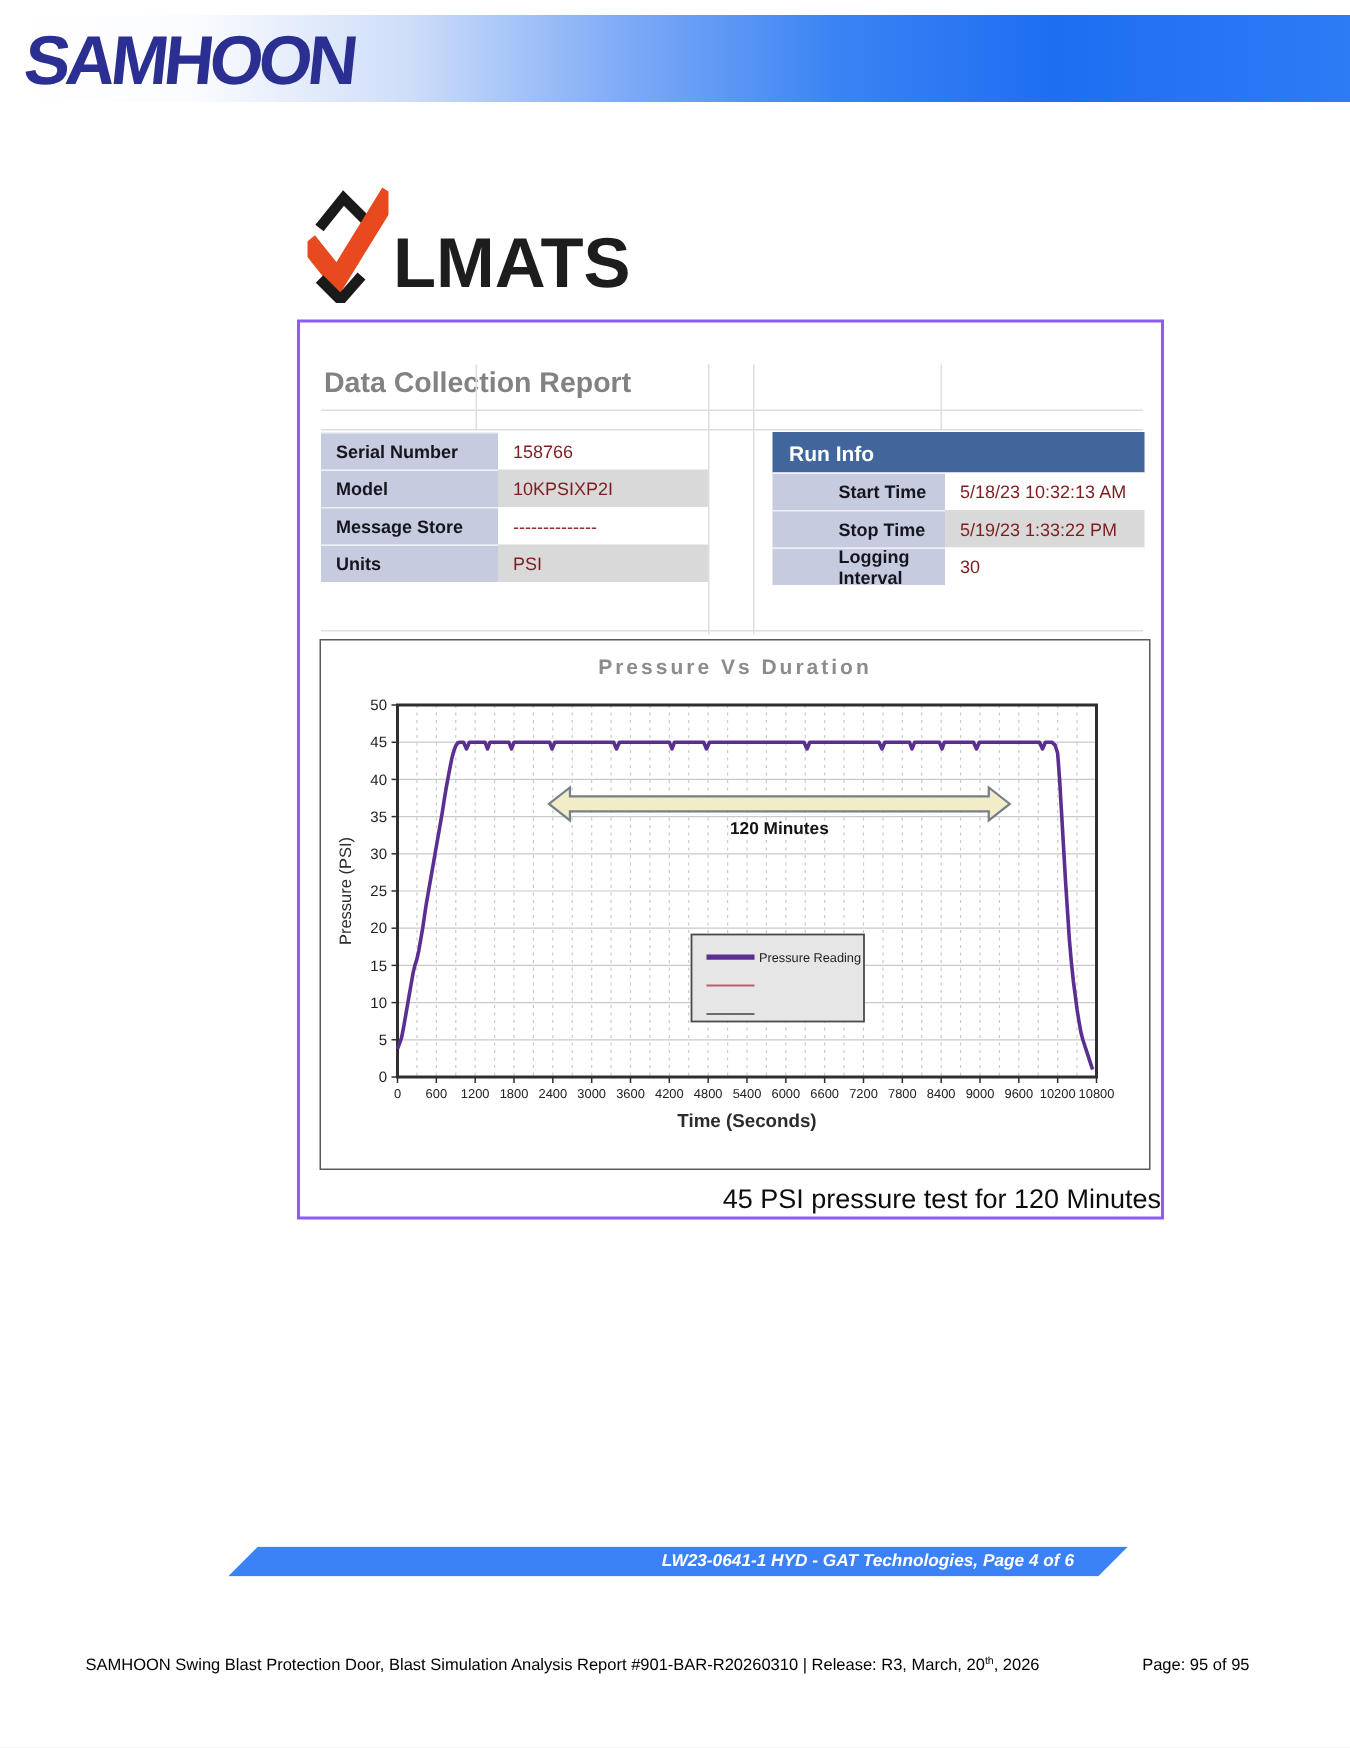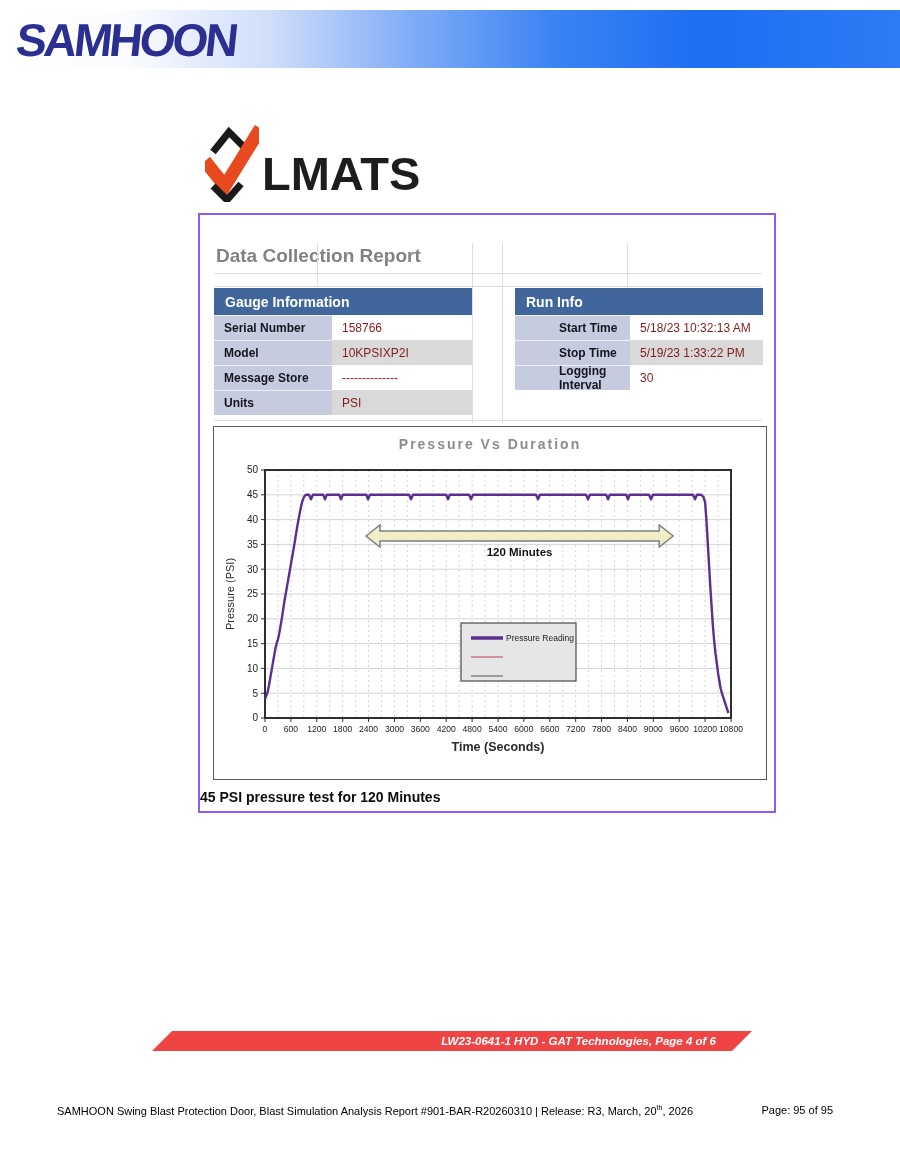--- a/index.html
+++ b/index.html
@@ -40,22 +40,22 @@
   .tbl-run .mt-label{width:115px;padding-left:44px;}
   .tbl-run .mt-value{width:133px;}
 
   
   .chart-panel{position:absolute;left:13px;top:211px;width:552px;height:352px;
     border:1px solid #5a5a5a;background:#ffffff;}
   .chart-title{position:absolute;left:0;right:0;top:9px;text-align:center;
     font-size:14px;font-weight:bold;color:#8c8c8c;letter-spacing:2px;}
   #chart-svg{position:absolute;left:0;top:0;}
 
-  .caption{position:absolute;left:0;right:0;top:574px;text-align:left;
-    font-size:14px;font-weight:bold;color:#0d0d0d;}
+  .caption{position:absolute;left:0;right:0;top:574px;text-align:right;
+    font-size:18px;font-weight:normal;color:#0d0d0d;}
 
   
   .footer-banner{position:absolute;left:152px;top:1031px;width:600px;height:20px;
     background:#ee3b10;clip-path:polygon(20px 0,100% 0,calc(100% - 20px) 100%,0 100%);}
   .footer-banner span{display:block;line-height:20px;text-align:right;padding-right:36px;
     color:#ffffff;font-size:11.5px;font-weight:bold;font-style:italic;}
 
   
   .page-footer{position:absolute;left:0;top:1104px;width:900px;font-size:11px;color:#000;}
   .pf-left{position:absolute;left:57px;top:0;white-space:nowrap;}
@@ -88,21 +88,20 @@
 
     <div class="gridline" style="left:14px;top:58px;width:548px;height:1px"></div>
     <div class="gridline" style="left:14px;top:71px;width:548px;height:1px"></div>
     <div class="gridline" style="left:14px;top:205px;width:548px;height:1px"></div>
     <div class="gridline" style="left:117px;top:28px;width:1px;height:43px"></div>
     <div class="gridline" style="left:272px;top:28px;width:1px;height:180px"></div>
     <div class="gridline" style="left:302px;top:28px;width:1px;height:180px"></div>
     <div class="gridline" style="left:427px;top:28px;width:1px;height:43px"></div>
 
     <div class="mini-table tbl-gauge">
-      <div class="mt-header" style="background: rgb(64, 102, 155);">Gauge Information</div>
       <div class="mt-row row-plain">
         <div class="mt-label">Serial Number</div>
         <div class="mt-value">158766</div>
       </div>
       <div class="mt-row row-alt">
         <div class="mt-label">Model</div>
         <div class="mt-value">10KPSIXP2I</div>
       </div>
       <div class="mt-row row-plain">
         <div class="mt-label">Message Store</div>
@@ -261,21 +260,21 @@
             </g>
         </g>
         <text x="284" y="324" text-anchor="middle" font-size="12.5" font-weight="bold" fill="#2c2c2c">Time (Seconds)</text>
         <text x="20" y="167" text-anchor="middle" font-size="11" fill="#2c2c2c" transform="rotate(-90 20 167)">Pressure (PSI)</text>
       </svg>
     </div>
 
     <div class="caption">45 PSI pressure test for 120 Minutes</div>
   </div>
 
-  <div class="footer-banner" style="background: #ef4444;">
+  <div class="footer-banner" style="background: #3b82f6;">
     <span>LW23-0641-1 HYD - GAT Technologies, Page 4 of 6</span>
   </div>
 
   <div class="page-footer">
     <div class="pf-left">
       <span>SAMHOON Swing Blast Protection Door, Blast Simulation Analysis Report #901-BAR-R20260310 | Release: R3, March, 20</span><sup>th</sup><span>, 2026</span>
     </div>
     <div class="pf-right">Page:  95 of 95</div>
   </div>
 

